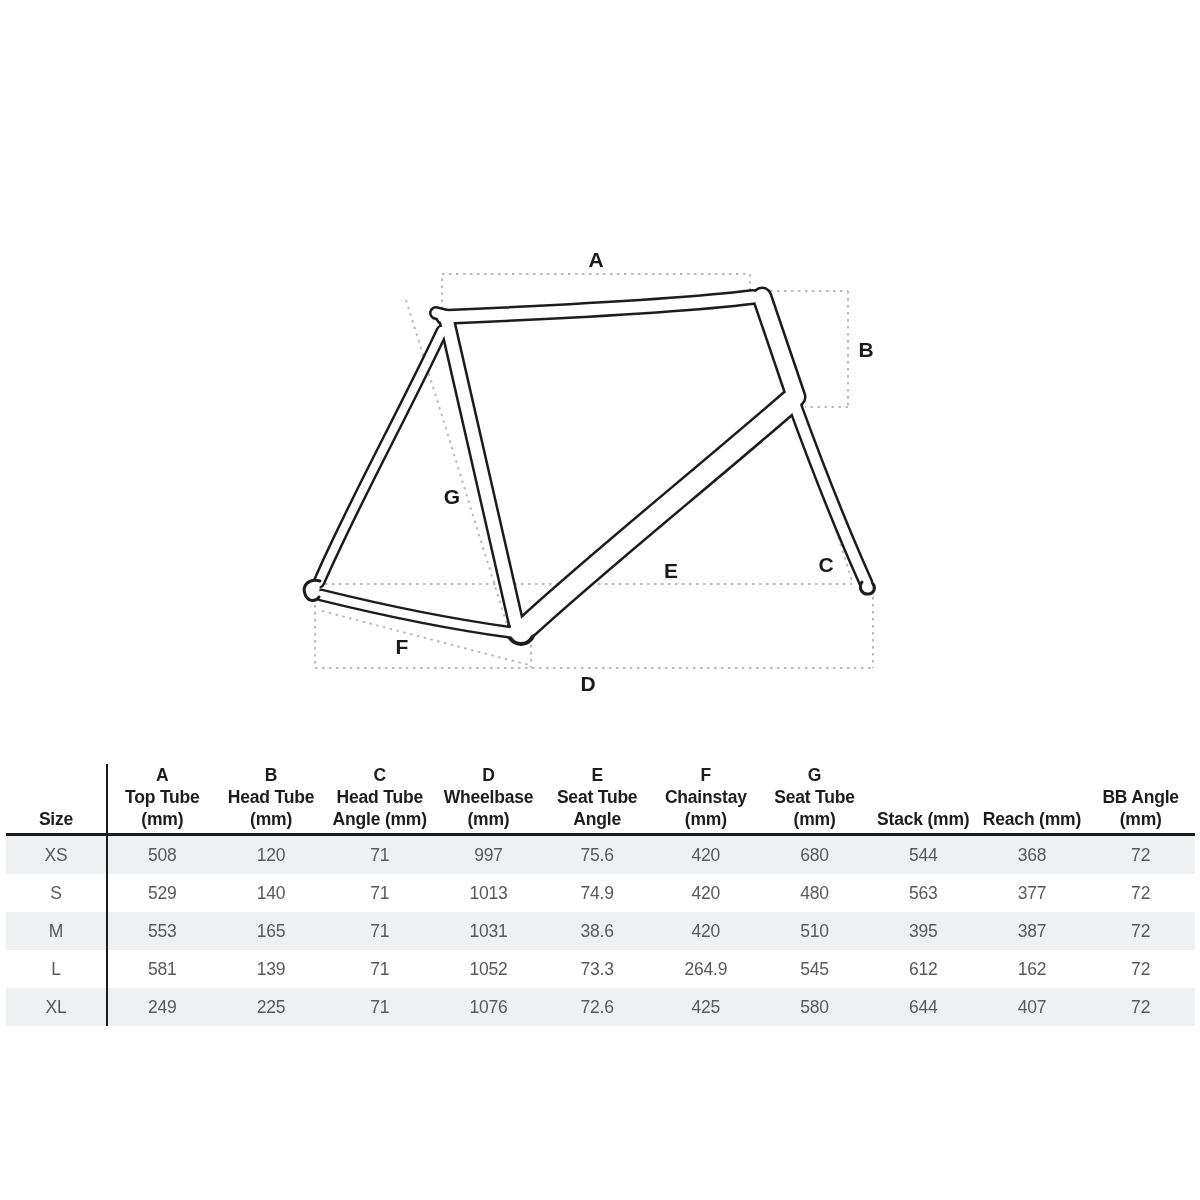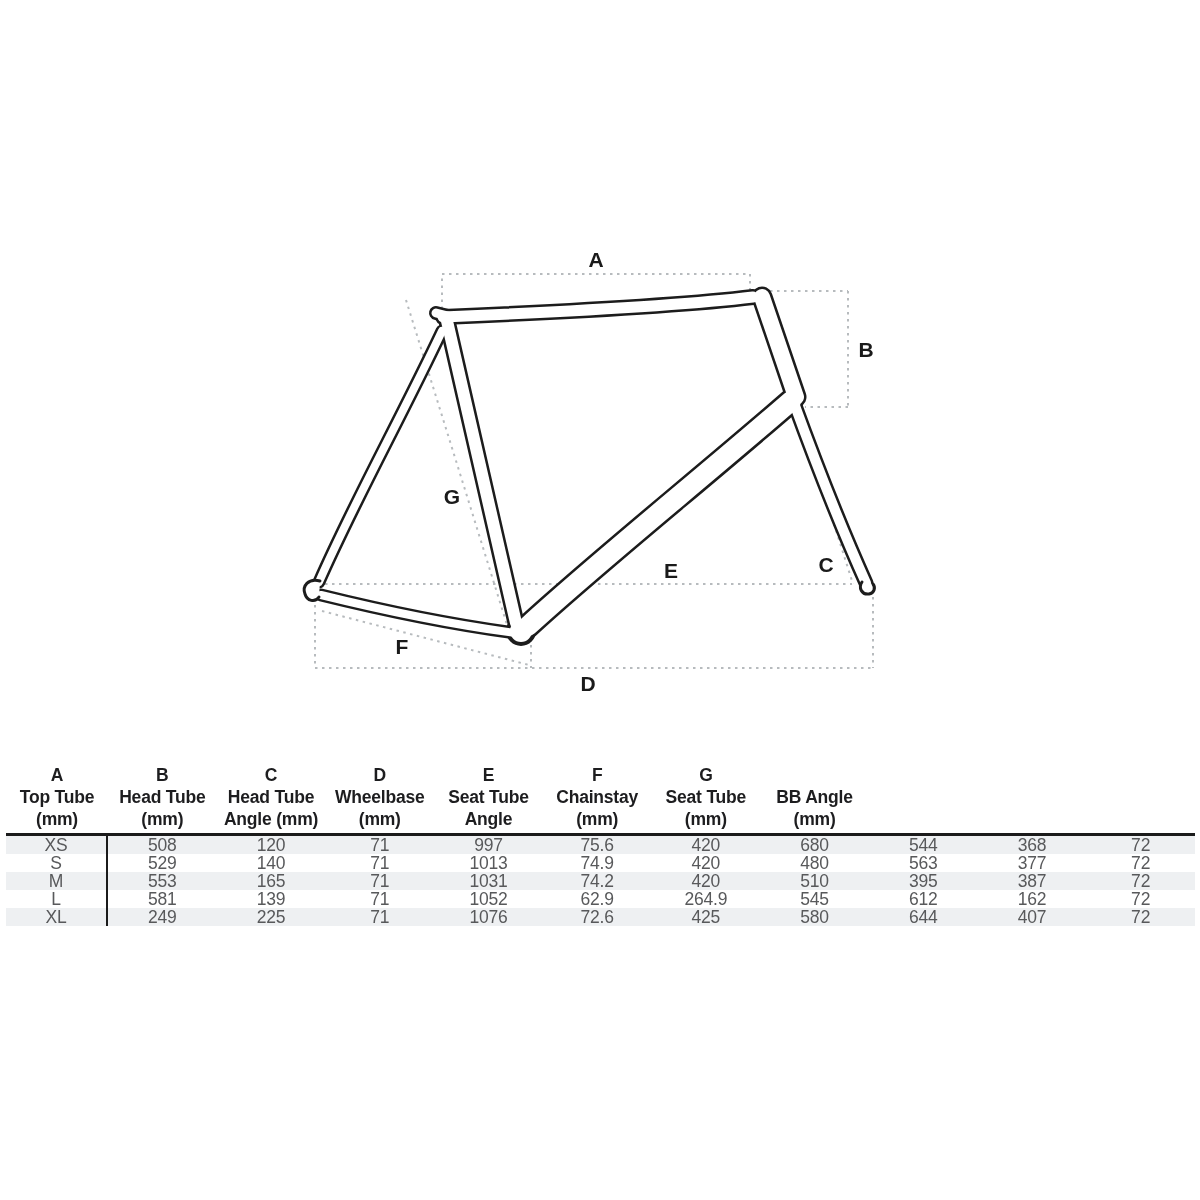--- a/index.html
+++ b/index.html
@@ -26,21 +26,21 @@
   .thead-row{border-bottom:3px solid #1b1b1b;}
   .th{
     display:flex;flex-direction:column;justify-content:flex-end;align-items:center;
     min-height:66px;padding-bottom:3px;
     color:#1d1d1f;font-weight:bold;font-size:17.5px;line-height:22px;
     text-align:center;
   }
   .th span{display:block;}
   .col-size{border-right:2.5px solid #1b1b1b;}
   .td{
-    height:18px;display:flex;align-items:center;justify-content:center;
+    height:38px;display:flex;align-items:center;justify-content:center;
     color:#58595b;font-size:17.5px;
   }
   .stripe{background:#eef0f2;}
 </style>
 </head>
 <body>
 <div class="page">
 
   <div class="diagram-wrap">
     <svg width="1200" height="760" viewBox="0 0 1200 760" xmlns="http://www.w3.org/2000/svg">
@@ -98,20 +98,25 @@
         <text class="dim-label" x="588" y="691">D</text>
         <text class="dim-label" x="671" y="578">E</text>
         <text class="dim-label" x="402" y="654">F</text>
         <text class="dim-label" x="452" y="504">G</text>
       </g>
     </svg>
   </div>
 
   <div class="geo-table">
     <div class="trow thead-row">
+      <div class="th col-size">
+        <span></span>
+        <span></span>
+        <span>Size</span>
+      </div>
       <div class="th">
         <span>A</span>
         <span>Top Tube</span>
         <span>(mm)</span>
       </div>
       <div class="th">
         <span>B</span>
         <span>Head Tube</span>
         <span>(mm)</span>
       </div>
@@ -132,20 +137,30 @@
       </div>
       <div class="th">
         <span>F</span>
         <span>Chainstay</span>
         <span>(mm)</span>
       </div>
       <div class="th">
         <span>G</span>
         <span>Seat Tube</span>
         <span>(mm)</span>
+      </div>
+      <div class="th">
+        <span></span>
+        <span></span>
+        <span>Stack (mm)</span>
+      </div>
+      <div class="th">
+        <span></span>
+        <span></span>
+        <span>Reach (mm)</span>
       </div>
       <div class="th">
         <span></span>
         <span>BB Angle</span>
         <span>(mm)</span>
       </div>
     </div>
     <div id="tbody">
         <div class="trow stripe">
           <div class="td col-size">XS</div>
@@ -172,34 +187,34 @@
           <div class="td">563</div>
           <div class="td">377</div>
           <div class="td">72</div>
         </div>
         <div class="trow stripe">
           <div class="td col-size">M</div>
           <div class="td">553</div>
           <div class="td">165</div>
           <div class="td">71</div>
           <div class="td">1031</div>
-          <div class="td">74.2</div>
+          <div class="td">38.6</div>
           <div class="td">420</div>
           <div class="td">510</div>
           <div class="td">395</div>
           <div class="td">387</div>
           <div class="td">72</div>
         </div>
         <div class="trow">
           <div class="td col-size">L</div>
           <div class="td">581</div>
           <div class="td">139</div>
           <div class="td">71</div>
           <div class="td">1052</div>
-          <div class="td">62.9</div>
+          <div class="td">73.3</div>
           <div class="td">264.9</div>
           <div class="td">545</div>
           <div class="td">612</div>
           <div class="td">162</div>
           <div class="td">72</div>
         </div>
         <div class="trow stripe">
           <div class="td col-size">XL</div>
           <div class="td">249</div>
           <div class="td">225</div>

